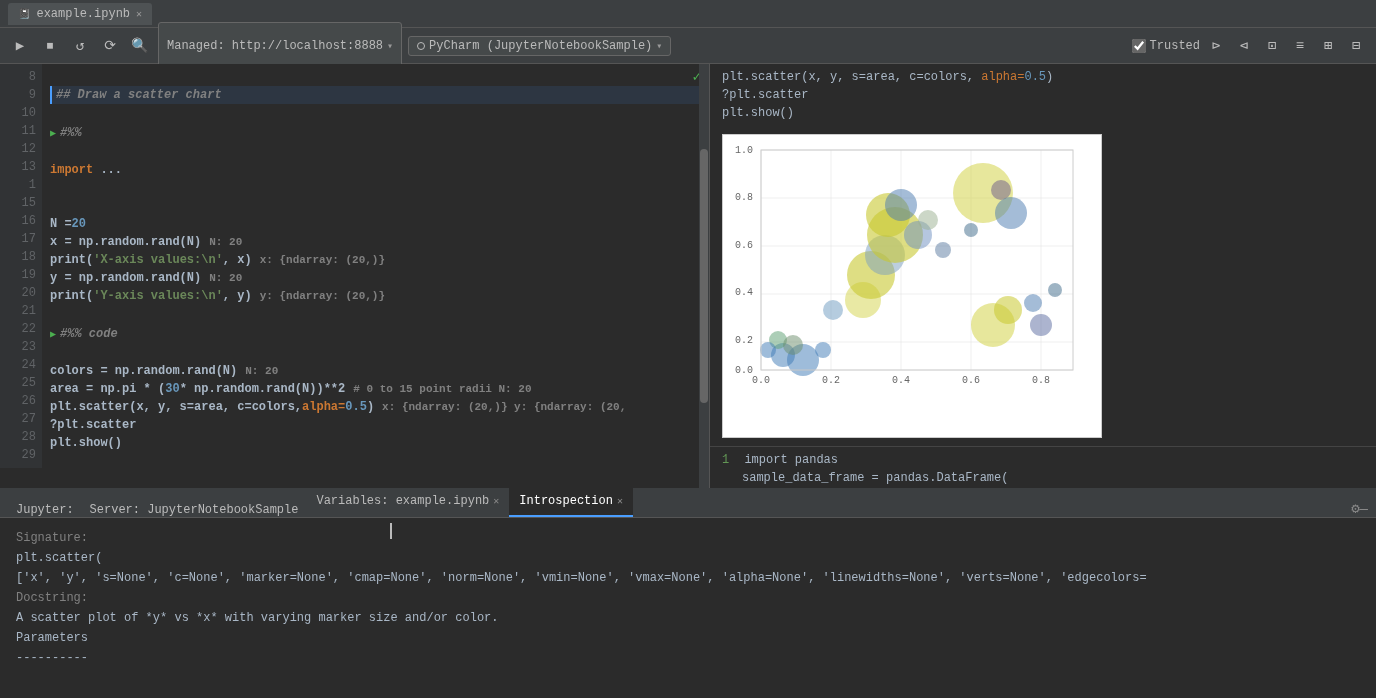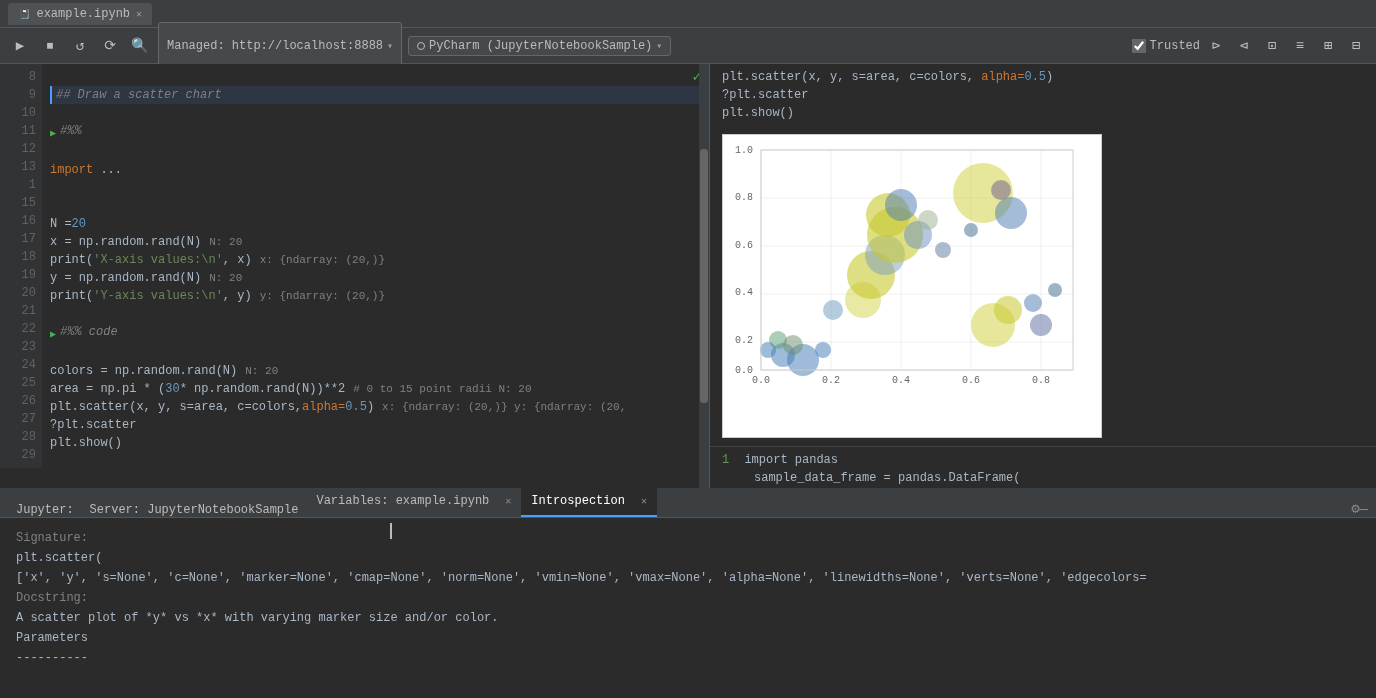--- a/index.html
+++ b/index.html
@@ -78,21 +78,21 @@
       padding-right: 6px;
     }
     .code-content {
       margin-left: 42px;
       padding: 4px 8px;
       color: #a9b7c6;
       font-size: 12px;
       line-height: 18px;
       overflow: hidden;
     }
-    .code-line { display: flex; align-items: flex-start; min-height: 18px; }
+    .code-line { display: flex; align-items: center; min-height: 18px; font-weight: bold; }
     .run-btn { color: #4caf50; font-size: 10px; margin-right: 4px; padding-top: 3px; flex-shrink: 0; }
     .kw-comment { color: #808080; font-style: italic; }
     .kw-string { color: #6a8759; }
     .kw-number { color: #6897bb; }
     .kw-keyword { color: #cc7832; }
     .hint-text { color: #808080; font-size: 11px; margin-left: 8px; }
     .cell-highlight { background: #2d3642; border-left: 2px solid #4a9eff; }
     .check-green { color: #4caf50; font-size: 14px; position: absolute; right: 8px; top: 4px; }
     .output-code {
       padding: 4px 12px;
@@ -136,21 +136,21 @@
     .tab-label-static {
       color: #bbb;
       font-size: 12px;
       padding: 0 8px;
     }
     .tab-item {
       height: 30px;
       display: flex; align-items: center;
       padding: 0 10px;
       color: #bbb; font-size: 12px;
-      cursor: pointer; gap: 16px;
+      cursor: pointer; gap: 4px;
       border-bottom: 2px solid transparent;
     }
     .tab-item.active {
       color: #fff;
       border-bottom: 2px solid #4a9eff;
       background: #2b2b2b;
     }
     .tab-close { color: #888; font-size: 10px; }
     .tab-gear { margin-left: auto; color: #888; font-size: 14px; cursor: pointer; }
     .tab-minus { color: #888; font-size: 14px; cursor: pointer; }
@@ -427,21 +427,21 @@
         <circle cx="45" cy="215" r="8" fill="#3d7ab5" fill-opacity="0.5"></circle>
         <circle cx="70" cy="210" r="10" fill="#6b8e6b" fill-opacity="0.5"></circle>
 
         <rect x="38" y="15" width="312" height="220" fill="none" stroke="#ccc" stroke-width="1"></rect>
       </svg>
     </div>
 
     <div class="bottom-cell">
       <span class="cell-num">1</span>
       <span>import pandas</span><br>
-      <span style="margin-left:32px;">sample_data_frame = pandas.DataFrame(</span><br>
+      <span style="margin-left:20px;">sample_data_frame = pandas.DataFrame(</span><br>
       <span style="margin-left:32px;">['month': ['Jan', 'Feb', 'May']</span>
     </div>
   </div>
 </div>
 
 <div class="tab-bar">
   <span class="tab-label-static">Jupyter:</span>
   <span class="tab-label-static">Server: JupyterNotebookSample</span>
   <div class="tab-item">
     <span>Variables: example.ipynb</span>

